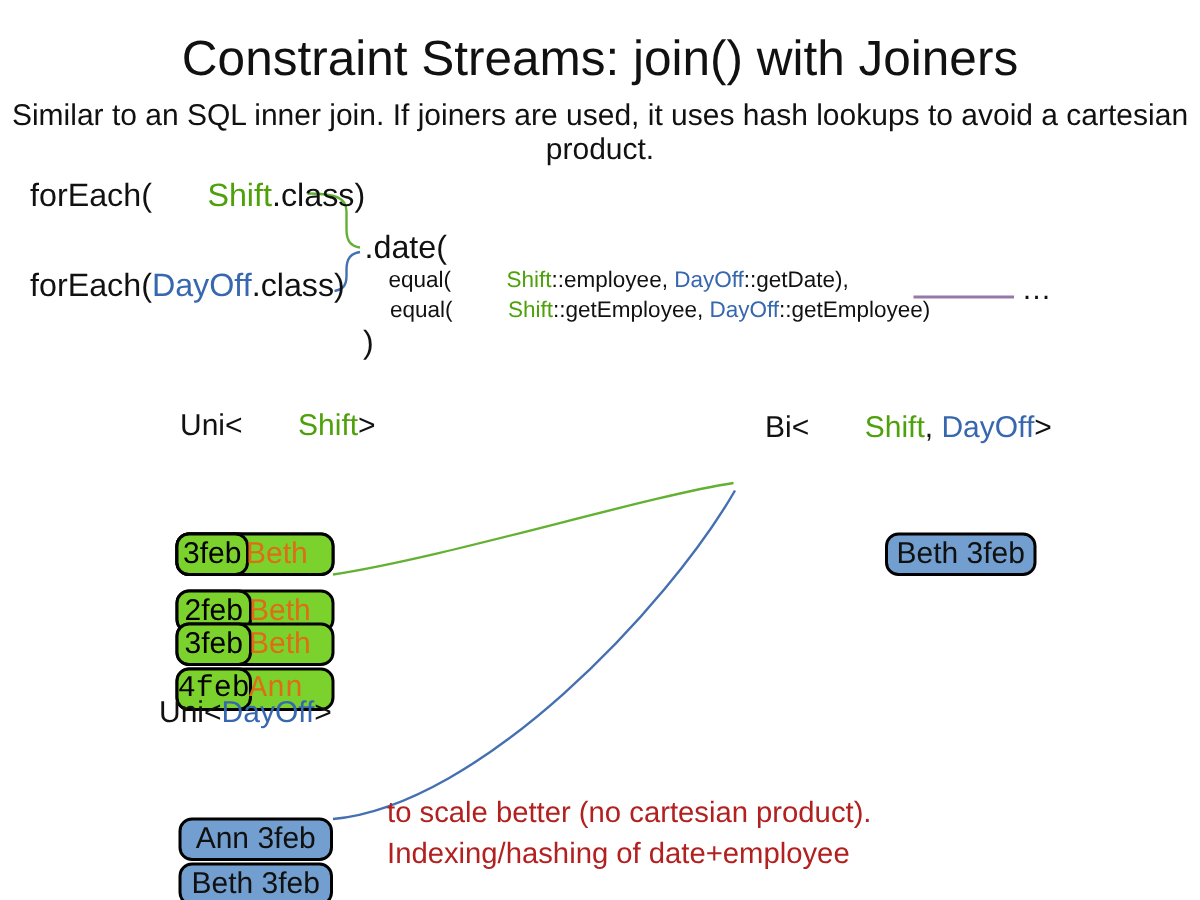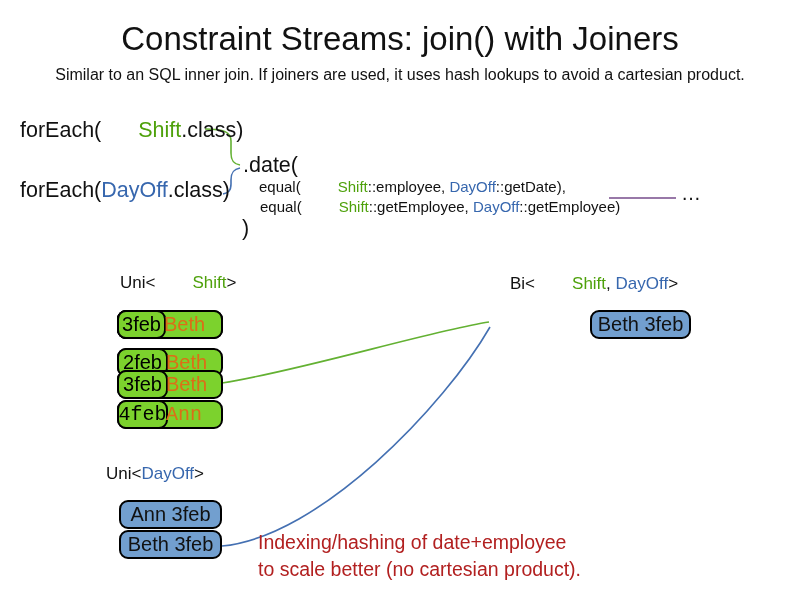--- a/index.html
+++ b/index.html
@@ -7,42 +7,43 @@
   body {
     position: relative;
     background: #ffffff;
     font-family: "Liberation Sans", sans-serif;
     color: #111;
     overflow: hidden;
   }
   .abs { position: absolute; }
 
   .title   { top: 20px; left: 0; width: 800px; text-align: center; font-size: 33px; color: #111; }
-  .subtitle{ top: 66px; left: 0; width: 800px; text-align: center; font-size: 16px; color: #111; }
+  .subtitle{ top: 66px; left: 0; width: 800px; text-align: center; font-size: 20px; color: #111; }
 
   .code-lg { font-size: 21.5px; white-space: nowrap; }
   .code-sm { font-size: 15px; white-space: nowrap; }
 
   .t-green  { color: var(--green-text); margin-left: 37px; }
   .t-blue   { color: var(--blue-text); }
 
   .overlay { left: 0; top: 0; pointer-events: none; }
   .stroke-green { stroke: var(--green-line); fill: none; stroke-width: 1.6; }
   .stroke-blue  { stroke: var(--blue-line);  fill: none; stroke-width: 1.6; }
 
-  .section-label { font-size: 17px; white-space: nowrap; }
+  .section-label { font-size: 20px; white-space: nowrap; }
 
   .row {
     position: absolute;
     height: 29px;
     border: 2px solid #000;
     border-radius: 9px;
     display: flex;
     align-items: center;
     font-size: 20px;
+    margin-top: 45px;
   }
   .row.green { background: var(--green-fill); left: 117px; width: 106px; }
   .row.blue  { background: var(--blue-fill);  left: 119px; width: 103px; justify-content: center; }
 
   .date-cell {
     width: 51px;
     height: 29px;
     margin: -2px;
     border: 2px solid #000;
     border-radius: 9px;
@@ -136,15 +137,15 @@
   <span>Bi&lt;</span><span class="t-green">Shift</span><span>, </span><span class="t-blue">DayOff</span><span>&gt;</span>
 </div>
 
 <div class="row green bi-green">
   <span class="date-cell">3feb</span>
   <span class="emp">Beth</span>
 </div>
 <div class="row bi-blue">Beth 3feb</div>
 
 <div class="abs note" style="left:258px; top:529px;">
+  <div>to scale better (no cartesian product).</div>
   <div>Indexing/hashing of date+employee</div>
-  <div>to scale better (no cartesian product).</div>
 </div>
 
 </body></html>

